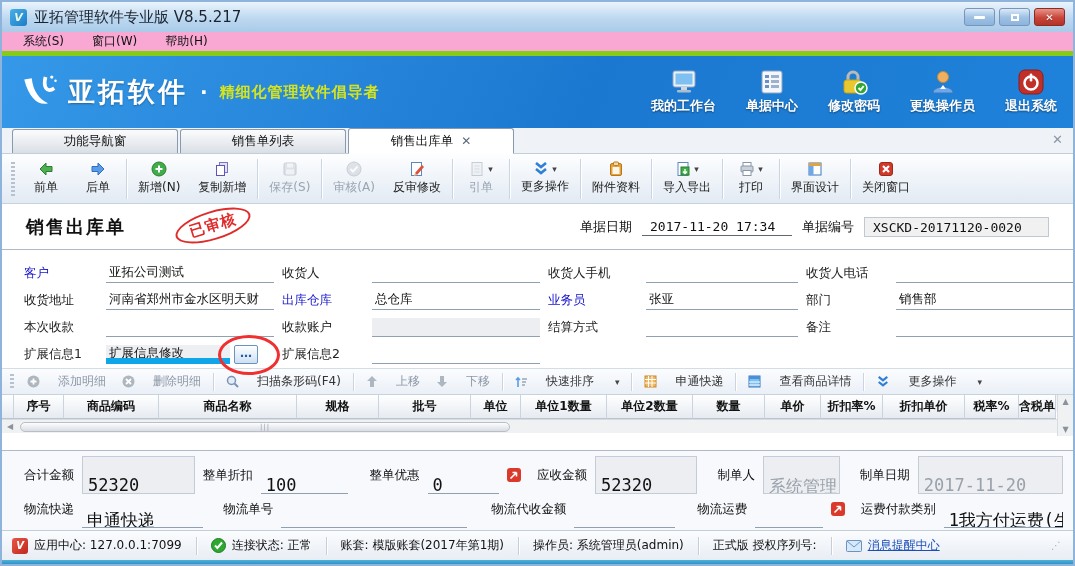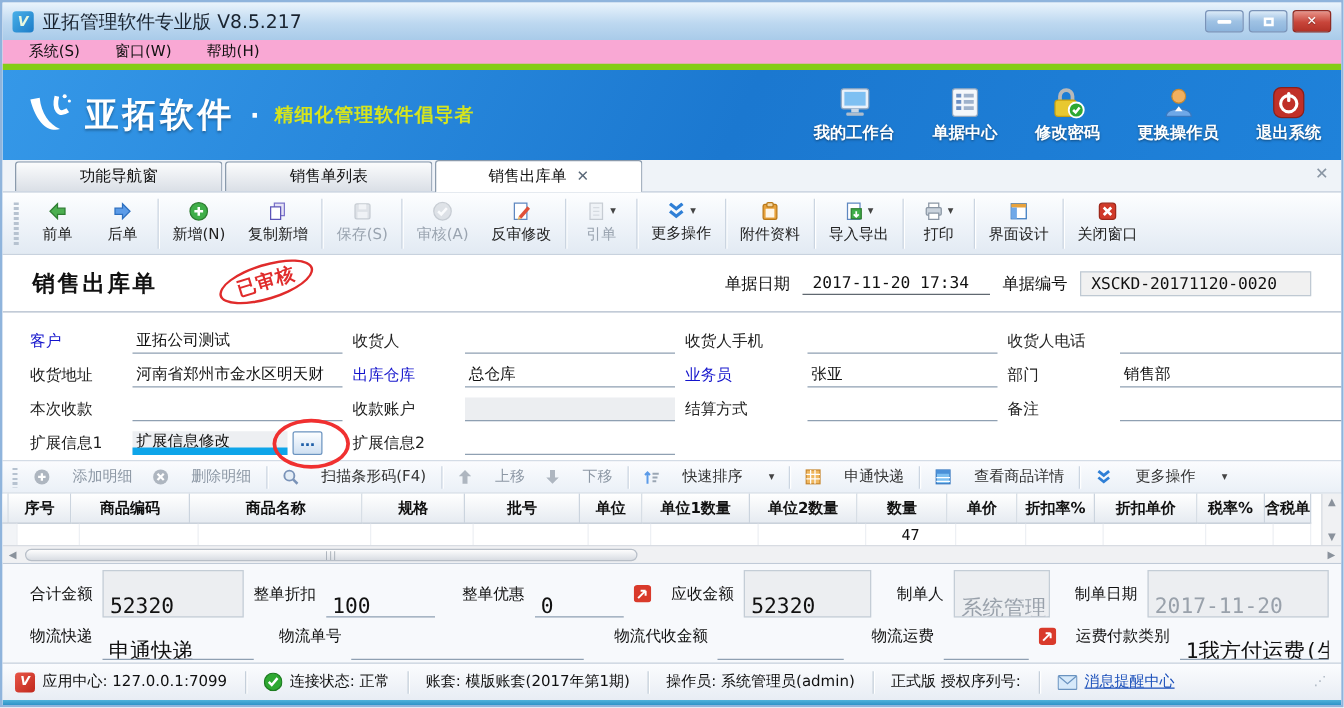--- a/index.html
+++ b/index.html
@@ -94,21 +94,21 @@
   .dtoolbar { height:27px; flex:0 0 27px; background:linear-gradient(#FBFCFE,#EAF0F7); border-top:1px solid #D4DCE6;
               border-bottom:1px solid #C8D2DE; display:flex; align-items:center; padding:0 4px; gap:2px; }
   .dbtn { display:flex; align-items:center; gap:18px; padding:2px 7px; cursor:pointer; white-space:nowrap; }
   .dbtn .lbl { color:#333; }
   .dbtn.disabled .lbl { color:#8D98A5; }
   .dsep { width:1px; height:18px; background:#CBD5E1; box-shadow:1px 0 0 #fff; margin:0 3px; }
   .grip2 { width:4px; height:16px; margin:0 4px; background:repeating-linear-gradient(#B6C2D0 0 2px, transparent 2px 4px); }
 
   
   .grid { flex:0 0 55px; background:#fff; position:relative; }
-  .gridrows { display:flex; flex-direction:column; width:1047px;align-items:flex-end; }
+  .gridrows { display:flex; flex-direction:row; width:1047px; }
   .grow { display:flex; }
   .ghead .gcell { height:24px; background:linear-gradient(#FFFFFF,#E6EBF1); border-right:1px solid #CBD4DE; border-bottom:1px solid #B9C4D0;
                   display:flex; align-items:center; justify-content:center; font-weight:bold; font-size:12px; white-space:nowrap; overflow:hidden; }
   .gbody .gcell { height:17px; border-right:1px solid #EDF0F4; font-family:"DejaVu Sans Mono",monospace;
                   display:flex; align-items:center; justify-content:center; font-size:12px; }
   .gind { flex:0 0 12px; background:#F2F4F7; border-right:1px solid #CBD4DE; }
   .vscroll { position:absolute; right:0; top:0; width:16px; height:41px; background:#F0F1F3; border-left:1px solid #D8DCE2;
              display:flex; flex-direction:column; justify-content:space-between; align-items:center; font-size:8px; color:#8A929C; padding:2px 0; }
   .hscroll { display:flex; align-items:center; height:14px; width:100%; background:#F0F1F3; border-top:1px solid #D8DCE2; }
   .sarrow { width:16px; height:12px; display:flex; align-items:center; justify-content:center; font-size:8px; color:#8A929C; }

